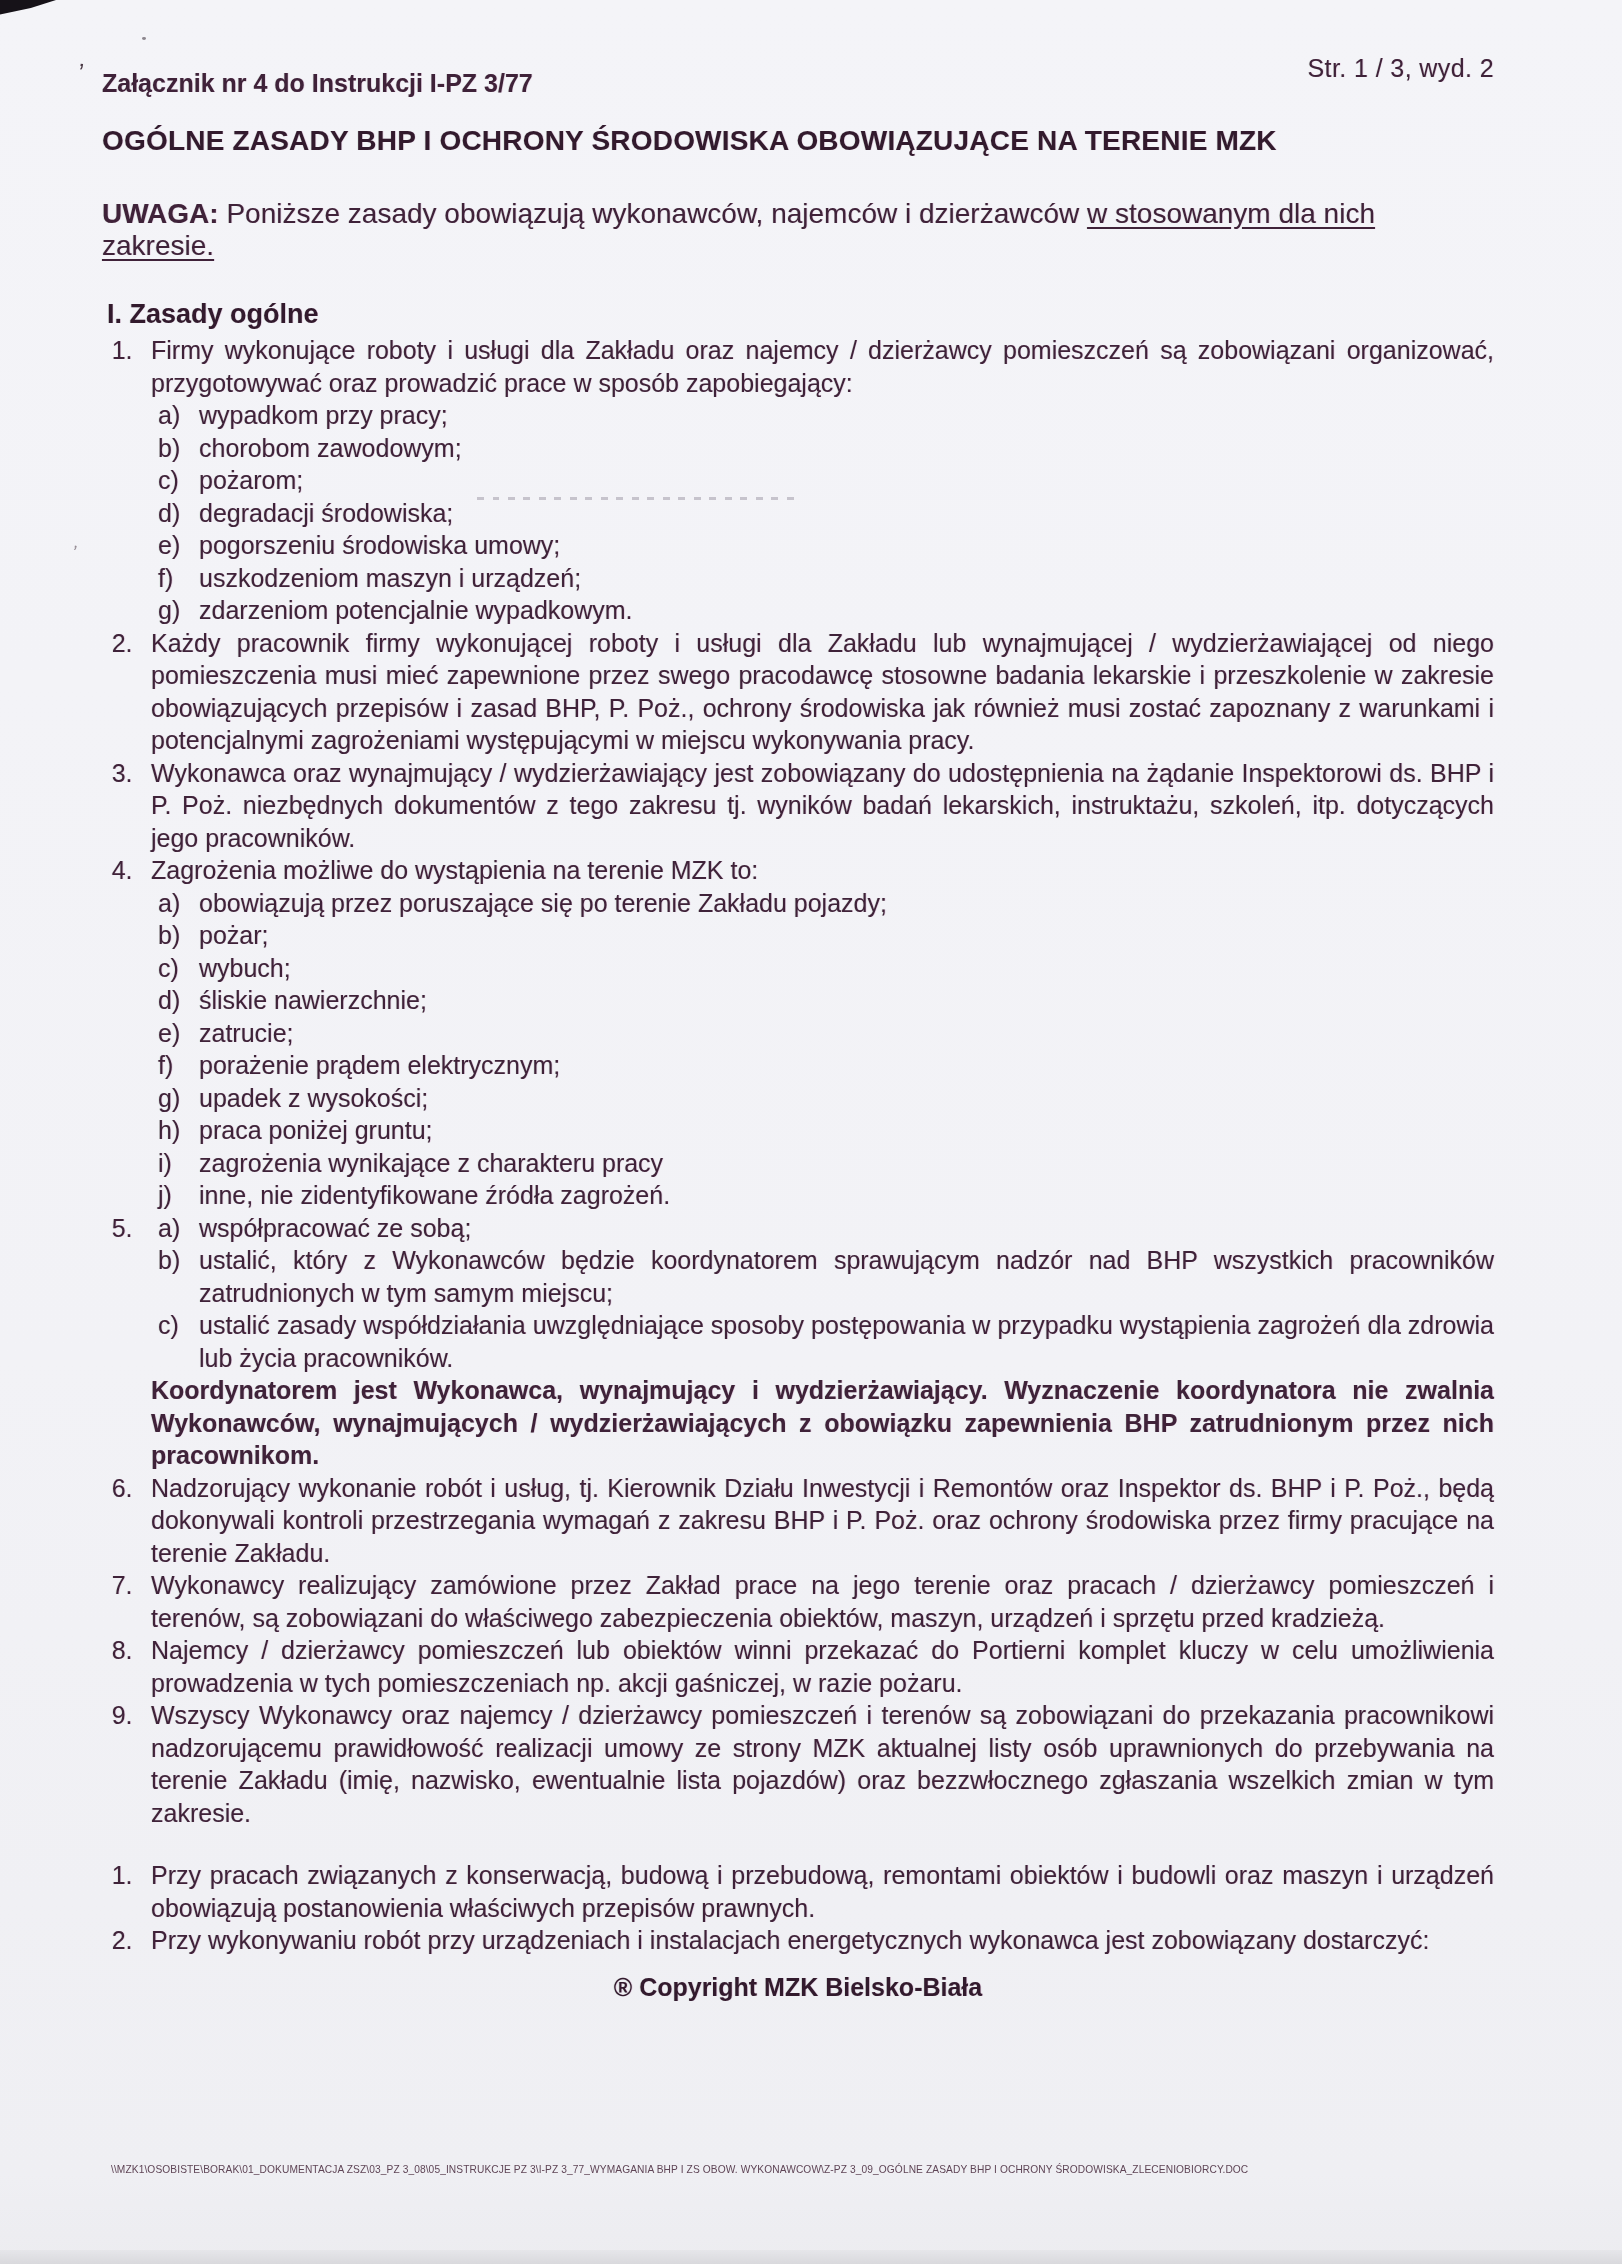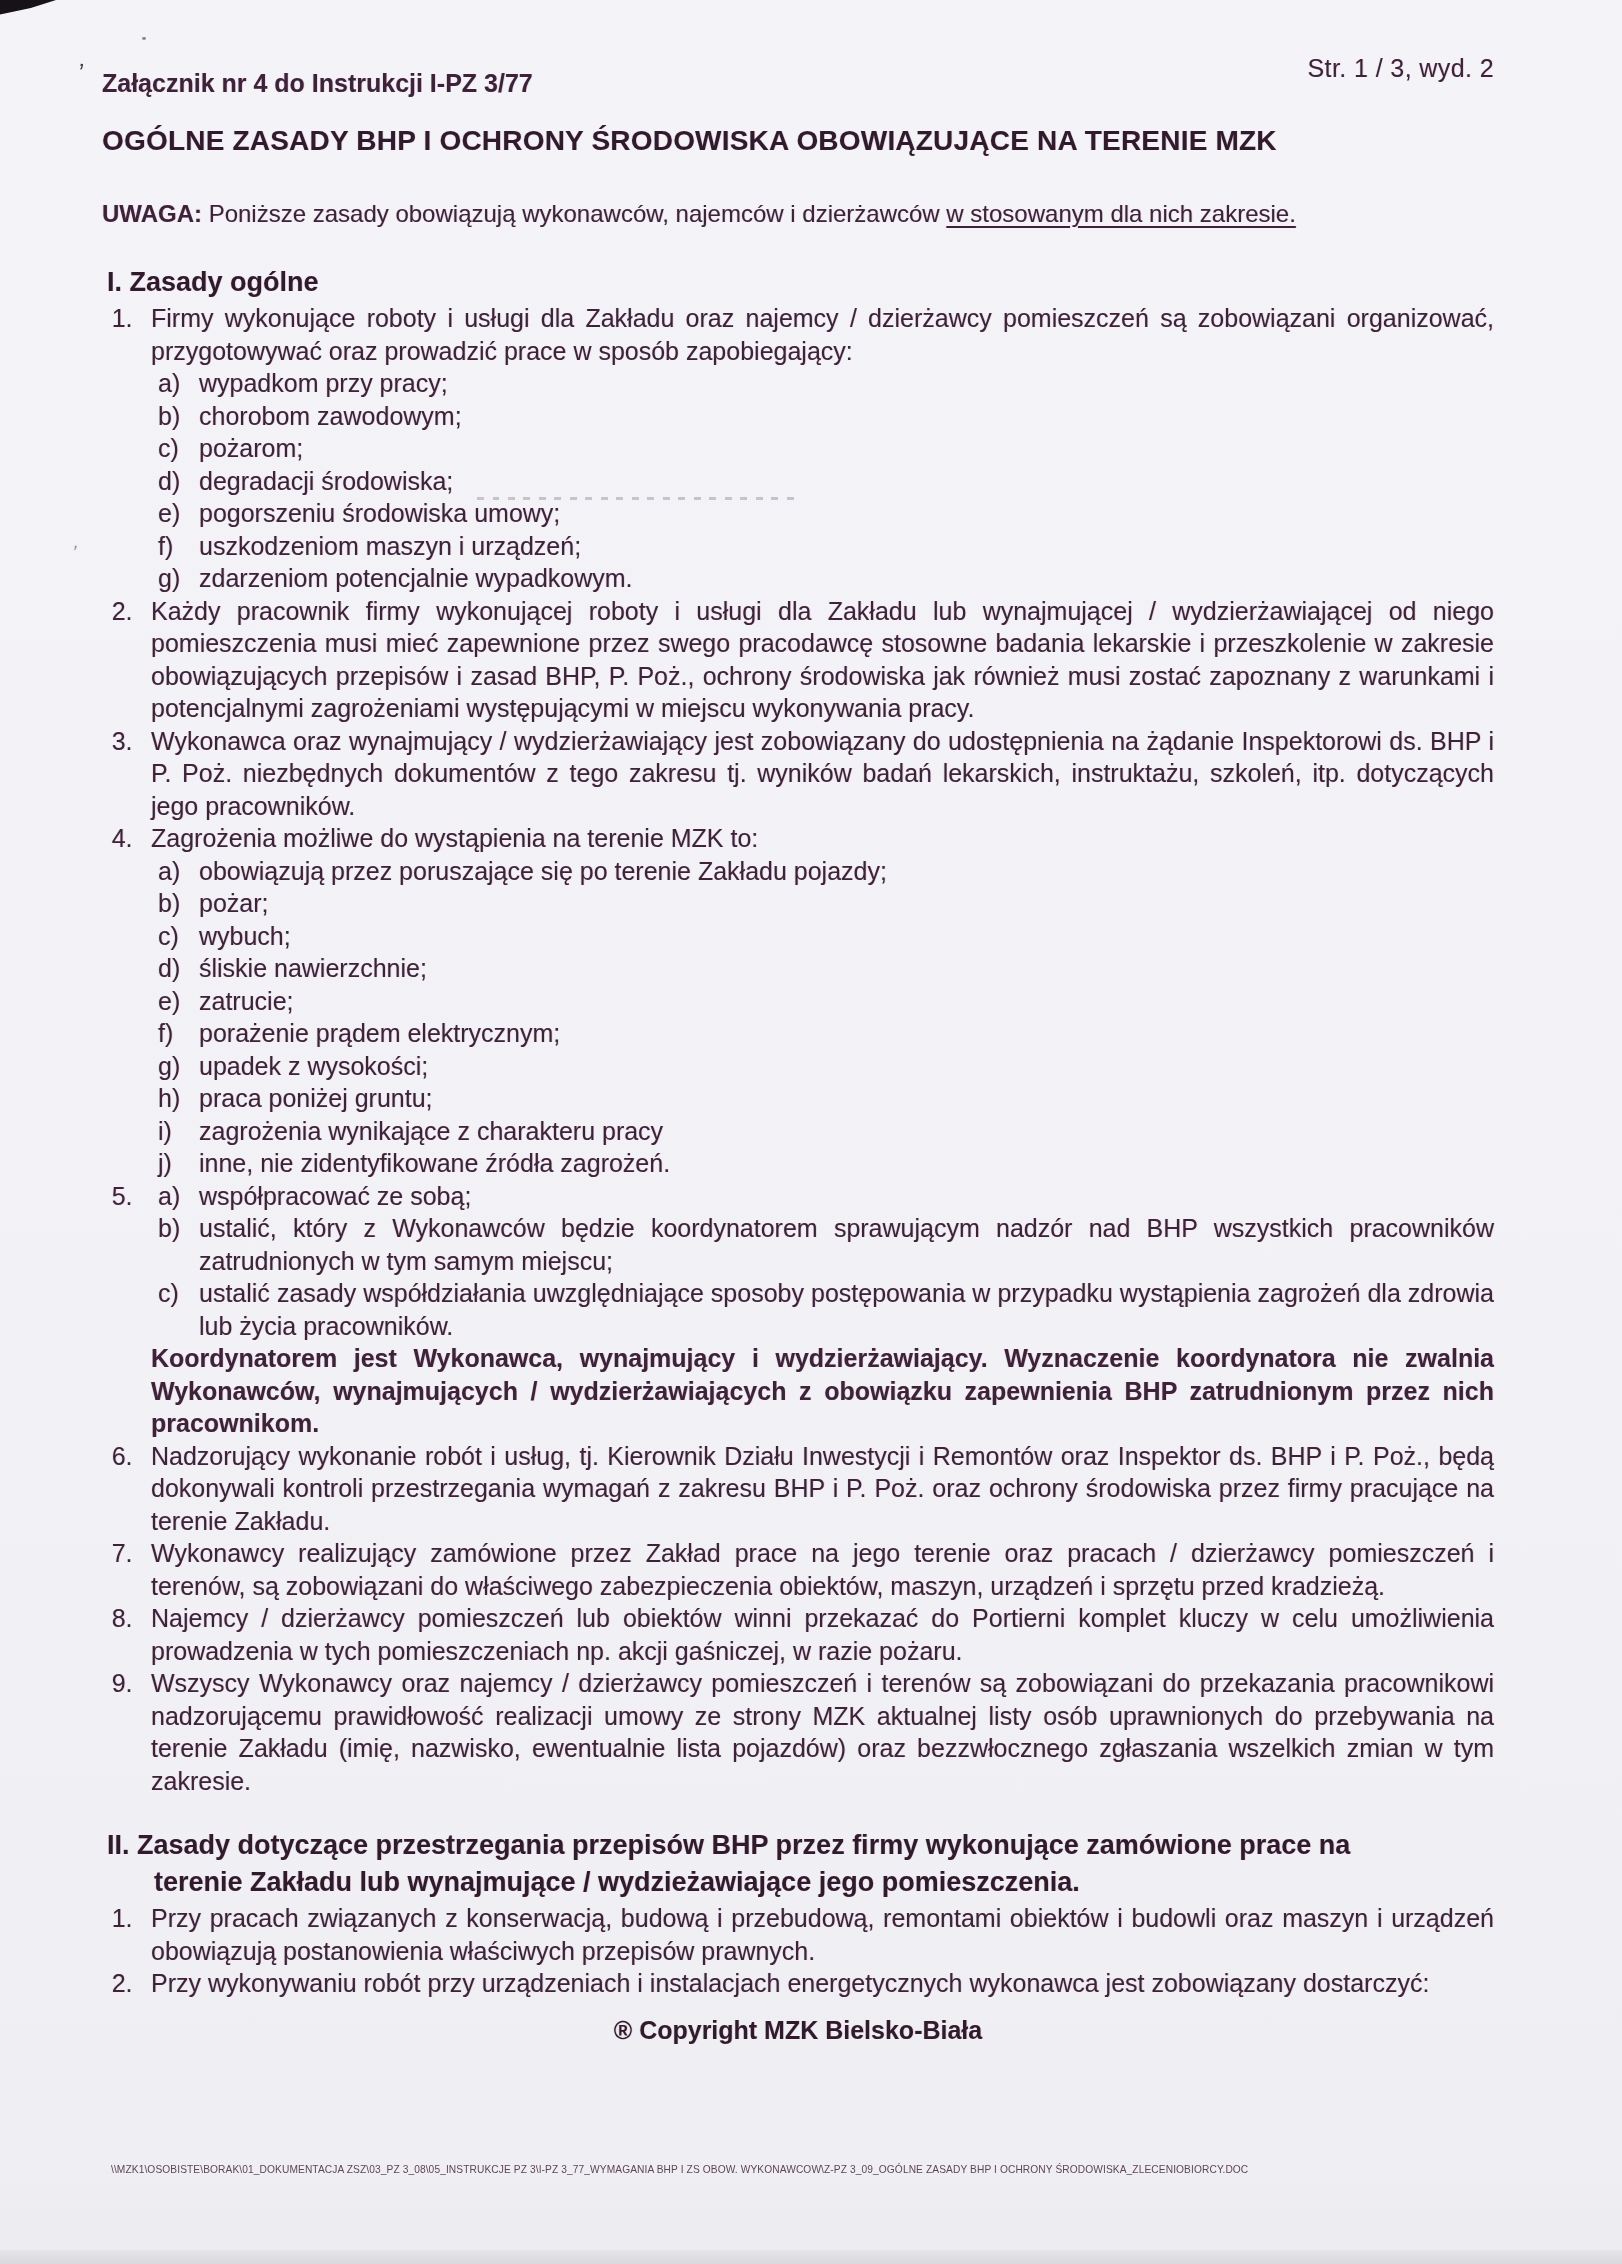--- a/index.html
+++ b/index.html
@@ -62,21 +62,21 @@
   
   .doc-title{
     margin:24px 0 12px;
     font-size:28px;line-height:35px;font-weight:700;
     color:var(--ink-heading);
     letter-spacing:0.2px;
   }
   
   .notice{
     margin:40px 0 0;
-    font-size:24px;line-height:32px;
+    font-size:28px;line-height:32px;
   }
   .notice .lbl{font-weight:700;}
   .notice .u{text-decoration:underline;text-underline-offset:3.9px;}
   
   .doc-section{margin-top:34px;}
   .doc-section + .doc-section{margin-top:30px;}
   .sec-heading{
     margin:0 0 1px 4.9px;
     font-size:27px;line-height:37px;font-weight:700;
     color:var(--ink-heading);
@@ -160,21 +160,20 @@
         <div class="sub"><span class="num">a)</span><span class="txt">współpracować ze sobą;</span></div>
         <div class="sub"><span class="num">b)</span><span class="txt">ustalić, który z Wykonawców będzie koordynatorem sprawującym nadzór nad BHP wszystkich pracowników zatrudnionych w tym samym miejscu;</span></div>
         <div class="sub"><span class="num">c)</span><span class="txt">ustalić zasady współdziałania uwzględniające sposoby postępowania w przypadku wystąpienia zagrożeń dla zdrowia lub życia pracowników.</span></div>
         <div class="cont">Koordynatorem jest Wykonawca, wynajmujący i wydzierżawiający. Wyznaczenie koordynatora nie zwalnia Wykonawców, wynajmujących / wydzierżawiających z obowiązku zapewnienia BHP zatrudnionym przez nich pracownikom.</div>
         <div class="item"><span class="num">6.</span><span class="txt">Nadzorujący wykonanie robót i usług, tj. Kierownik Działu Inwestycji i Remontów oraz Inspektor ds. BHP i P. Poż., będą dokonywali kontroli przestrzegania wymagań z zakresu BHP i P. Poż. oraz ochrony środowiska przez firmy pracujące na terenie Zakładu.</span></div>
         <div class="item"><span class="num">7.</span><span class="txt">Wykonawcy realizujący zamówione przez Zakład prace na jego terenie oraz pracach / dzierżawcy pomieszczeń i terenów, są zobowiązani do właściwego zabezpieczenia obiektów, maszyn, urządzeń i sprzętu przed kradzieżą.</span></div>
         <div class="item"><span class="num">8.</span><span class="txt">Najemcy / dzierżawcy pomieszczeń lub obiektów winni przekazać do Portierni komplet kluczy w celu umożliwienia prowadzenia w tych pomieszczeniach np. akcji gaśniczej, w razie pożaru.</span></div>
         <div class="item"><span class="num">9.</span><span class="txt">Wszyscy Wykonawcy oraz najemcy / dzierżawcy pomieszczeń i terenów są zobowiązani do przekazania pracownikowi nadzorującemu prawidłowość realizacji umowy ze strony MZK aktualnej listy osób uprawnionych do przebywania na terenie Zakładu (imię, nazwisko, ewentualnie lista pojazdów) oraz bezzwłocznego zgłaszania wszelkich zmian w tym zakresie.</span></div>
       </section>
       <section class="doc-section">
-        <h2 class="sec-heading">II. Zasady dotyczące przestrzegania przepisów BHP przez firmy wykonujące zamówione prace na terenie Zakładu lub wynajmujące / wydzieżawiające jego pomieszczenia.</h2>
         <div class="item"><span class="num">1.</span><span class="txt">Przy pracach związanych z konserwacją, budową i przebudową, remontami obiektów i budowli oraz maszyn i urządzeń obowiązują postanowienia właściwych przepisów prawnych.</span></div>
         <div class="item"><span class="num">2.</span><span class="txt">Przy wykonywaniu robót przy urządzeniach i instalacjach energetycznych wykonawca jest zobowiązany dostarczyć:</span></div>
       </section>
     </div>
 
   <div class="copyright">® Copyright MZK Bielsko-Biała</div>
   <div class="filepath">\\MZK1\OSOBISTE\BORAK\01_DOKUMENTACJA ZSZ\03_PZ 3_08\05_INSTRUKCJE PZ 3\I-PZ 3_77_WYMAGANIA BHP I ZS OBOW. WYKONAWCOW\Z-PZ 3_09_OGÓLNE ZASADY BHP I OCHRONY ŚRODOWISKA_ZLECENIOBIORCY.DOC</div>
 
   <div class="bottom-band"></div>
 </div>

